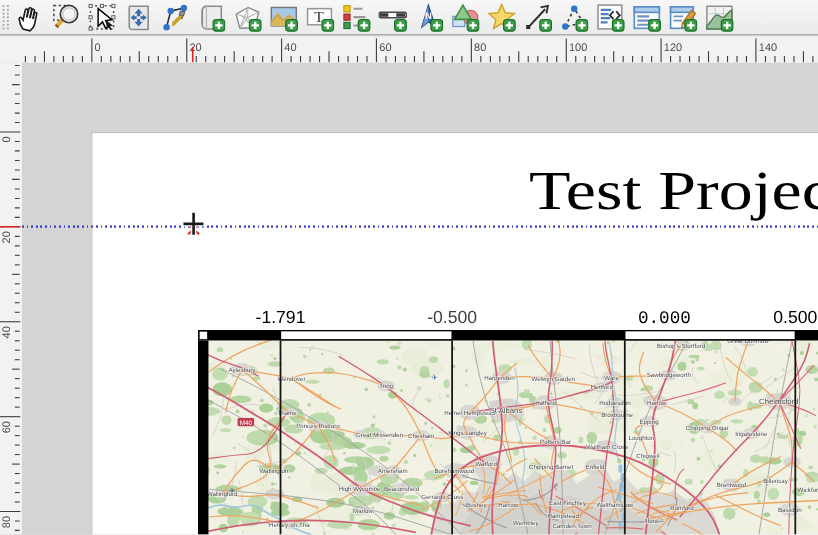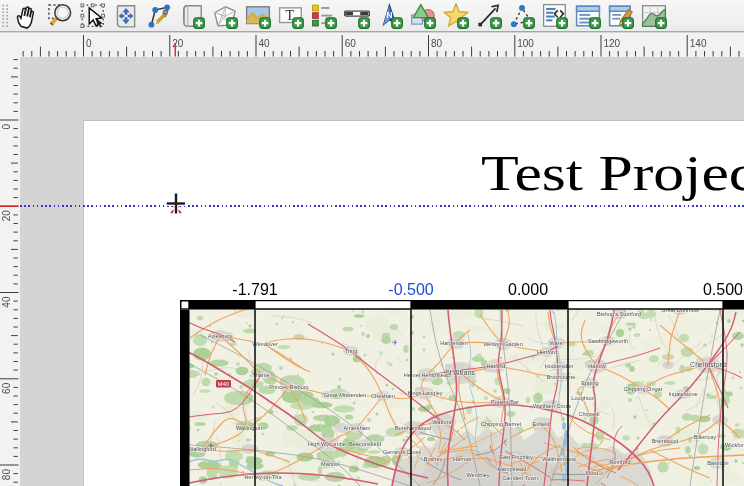--- a/index.html
+++ b/index.html
@@ -1,21 +1,21 @@
 <!DOCTYPE html>
 <html><head><meta charset="utf-8"><style>
 *{margin:0;padding:0;box-sizing:border-box}
 html,body{width:744px;height:486px;overflow:hidden;background:#d4d4d4;font-family:"Liberation Sans",sans-serif}
 </style></head><body>
 <div style="position:absolute;left:0;top:57px;width:744px;height:429px;background:#d4d4d4"></div>
 <div style="position:absolute;left:83px;top:120px;width:661px;height:366px;background:#fff;border-left:1px solid #c0c0c0;border-top:1px solid #c0c0c0"></div>
 <div style="position:absolute;left:481px;top:147.9px;font-family:'Liberation Serif',serif;font-size:50px;line-height:1;color:#000;white-space:nowrap;transform:scaleX(1.235);transform-origin:0 0">Test Project</div>
 <div style="position:absolute;left:195px;top:281px;width:120px;text-align:center;font-size:16px;color:#000;font-family:'Liberation Sans',sans-serif">-1.791</div>
-<div style="position:absolute;left:351px;top:281px;width:120px;text-align:center;font-size:16px;color:#1d4ed8;font-family:'Liberation Sans',sans-serif">-0.500</div>
-<div style="position:absolute;left:508px;top:281px;width:120px;text-align:left;font-size:16px;color:#000;font-family:Liberation Sans, sans-serif">0.000</div>
+<div style="position:absolute;left:351px;top:281px;width:120px;text-align:center;font-size:16px;color:#404040;font-family:'Liberation Sans',sans-serif">-0.500</div>
+<div style="position:absolute;left:508px;top:281px;width:120px;text-align:right;font-size:16px;color:#000;font-family:Liberation Mono, monospace">0.000</div>
 <div style="position:absolute;left:663px;top:281px;width:120px;text-align:center;font-size:16px;color:#000;font-family:'Liberation Sans',sans-serif">0.500</div>
 <svg style="position:absolute;left:180px;top:300px" width="564" height="186">
     <rect x="0" y="0" width="564" height="186" fill="#f0f0e3"></rect>
     <ellipse cx="255" cy="108" rx="21" ry="7" fill="#eef0de"></ellipse>
     <ellipse cx="482" cy="43" rx="19" ry="7" fill="#eef0de"></ellipse>
     <ellipse cx="447" cy="26" rx="10" ry="4" fill="#eaeedb"></ellipse>
     <ellipse cx="336" cy="79" rx="13" ry="10" fill="#f1f0e2"></ellipse>
     <ellipse cx="351" cy="156" rx="6" ry="3" fill="#f1f0e2"></ellipse>
     <ellipse cx="338" cy="147" rx="11" ry="8" fill="#f1f0e2"></ellipse>
     <ellipse cx="293" cy="123" rx="13" ry="9" fill="#f3f1e4"></ellipse>

